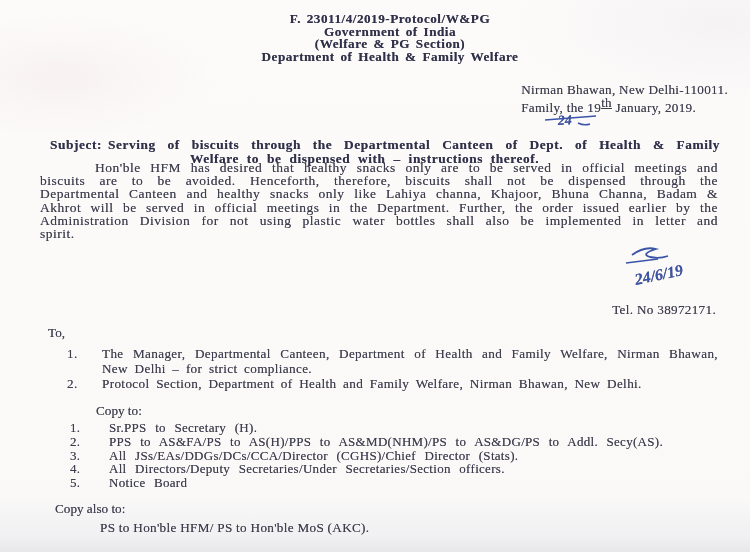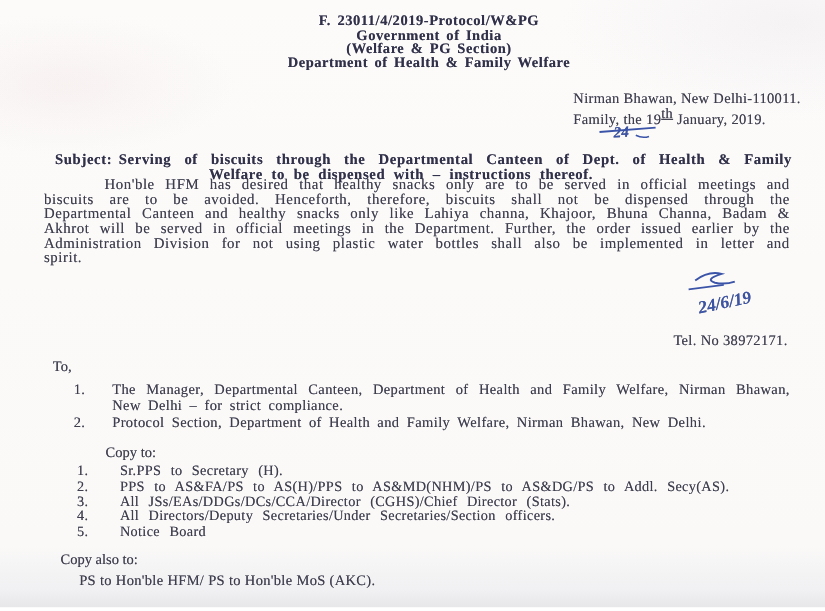--- a/index.html
+++ b/index.html
@@ -75,21 +75,21 @@
     font-size:13.2px;line-height:15px;letter-spacing:.35px;word-spacing:3px;
   }
   .to-list li::before{left:-35px;}
   .copy-label{position:absolute;top:403px;left:48px;font-size:13.2px;margin-left:48px;}
   .copy-list{
     position:absolute;top:421px;left:97px;width:621px;
     font-size:13px;line-height:13.8px;letter-spacing:.3px;word-spacing:5px;
   }
   .copy-list li::before{left:-39px;}
   .copy-also-label{position:absolute;top:501px;left:55px;font-size:13.2px;}
-  .copy-also-item{position:absolute;top:520px;left:72px;font-size:13.2px;letter-spacing:.3px;}
+  .copy-also-item{position:absolute;top:520px;left:100px;font-size:13.2px;letter-spacing:.3px;}
   svg{display:block;}
   .hand-text{
     font-family:"Liberation Serif",serif;font-style:italic;font-weight:bold;
   }
 </style>
 </head>
 <body>
 
 <div class="page">
 

